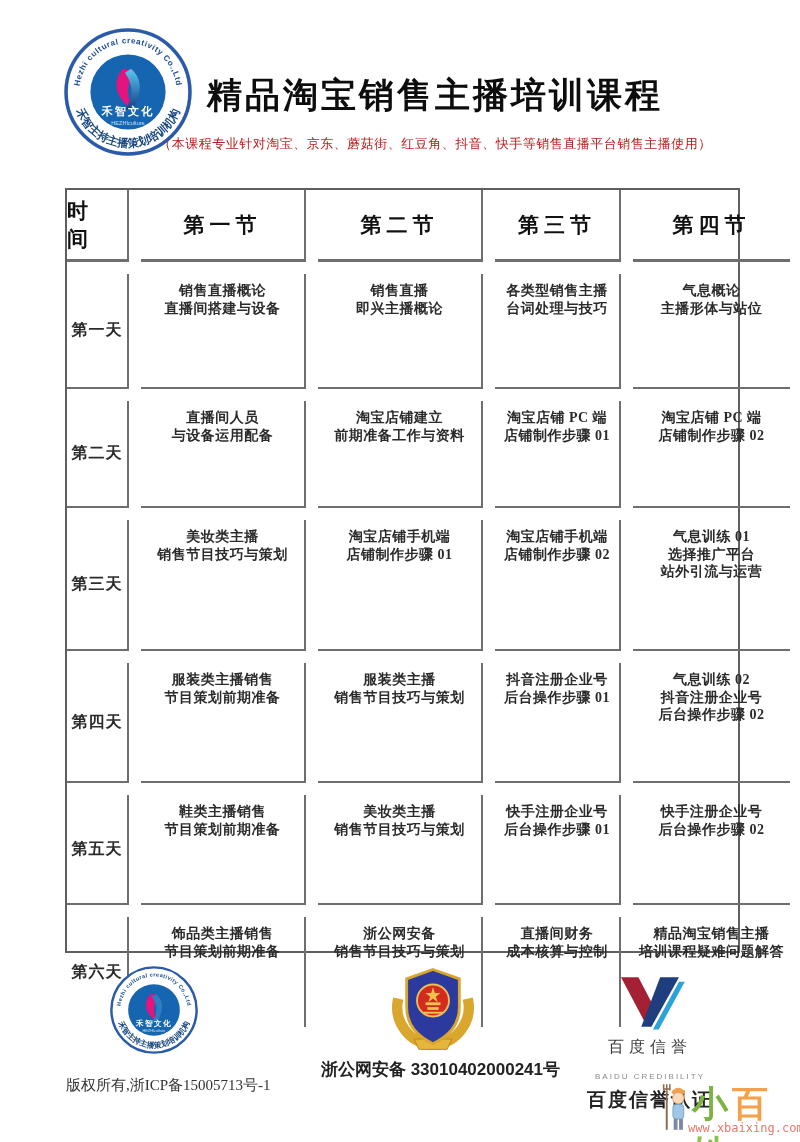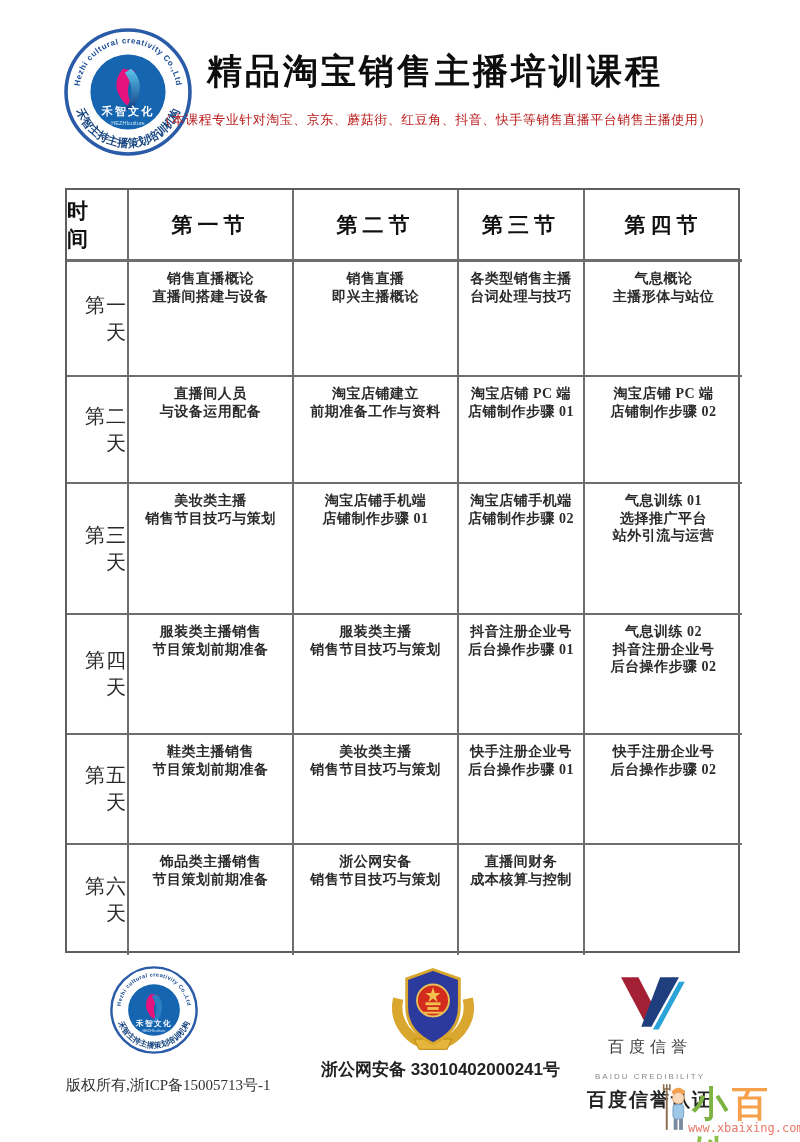--- a/index.html
+++ b/index.html
@@ -4,42 +4,43 @@
 <style>
   html,body{margin:0;padding:0;background:#ffffff;}
   .page{
     position:relative;width:800px;height:1142px;margin:0 auto;background:#fff;
     font-family:"Liberation Serif","DejaVu Serif",serif;color:#1f1f1f;overflow:hidden;
     outline:1px solid #e3e3e3;
   }
   
   .logo-badge{position:absolute;}
   .logo-main{left:64px;top:28px;width:128px;height:128px;}
-  .title-block{position:absolute;left:130px;top:48px;width:610px;text-align:center;}
+  .title-block{position:absolute;left:130px;top:72px;width:610px;text-align:center;}
   .doc-title{font-size:35px;font-weight:bold;letter-spacing:3px;color:#0d0d0d;
     font-family:"Liberation Serif","DejaVu Serif",serif;}
   .doc-subtitle{margin-top:16px;font-size:13px;letter-spacing:0.5px;color:#b91c1c;}
   
   .course-table{
     position:absolute;left:65px;top:188px;width:675px;height:765px;
     display:grid;box-sizing:border-box;
     grid-template-columns:62px 165px 165px 126px 157px;
     grid-template-rows:72px 115px 107px 131px 120px 110px 110px;
     border:2px solid #5f5f5f;
+    gap:12px;
   }
   .cell{
     box-sizing:border-box;border-right:2px solid #6e6e6e;border-bottom:2px solid #6e6e6e;
     display:flex;flex-direction:column;justify-content:flex-start;align-items:center;
     color:#2b2b2b;overflow:hidden;
   }
   .cell:nth-child(5n){border-right:none;}
   .cell:nth-child(n+31){border-bottom:none;}
   .header-cell{font-size:21px;font-weight:bold;letter-spacing:5px;color:#111;
     border-bottom-width:3px;justify-content:center;}
-  .day-cell{font-size:20px;font-weight:400;letter-spacing:1px;justify-content:center;text-align:right;}
+  .day-cell{font-size:16px;font-weight:700;letter-spacing:1px;justify-content:center;}
   .content-cell{padding:8px 2px;}
   .line{font-size:14px;font-weight:600;line-height:1.25;letter-spacing:0.5px;white-space:nowrap;}
   
   .logo-footer{left:110px;top:966px;width:88px;height:88px;}
   .copyright-text{position:absolute;left:66px;top:1076px;width:230px;
     font-family:Liberation Serif, serif;font-size:15px;color:#333;}
   .police-badge{position:absolute;left:386px;top:964px;width:94px;height:88px;}
   .police-text{position:absolute;left:300px;top:1058px;width:260px;text-align:right;
     font-family:"Liberation Sans","DejaVu Sans",sans-serif;font-size:17px;font-weight:bold;color:#222;}
   .baidu-block{position:absolute;left:575px;top:973px;width:150px;text-align:center;}
@@ -190,20 +191,24 @@
         <div class="line">节目策划前期准备</div>
       </div>
       <div class="cell content-cell">
         <div class="line">浙公网安备</div>
         <div class="line">销售节目技巧与策划</div>
       </div>
       <div class="cell content-cell">
         <div class="line">直播间财务</div>
         <div class="line">成本核算与控制</div>
       </div>
+      <div class="cell content-cell">
+        <div class="line">精品淘宝销售主播</div>
+        <div class="line">培训课程疑难问题解答</div>
+      </div>
     </div>
 
   <svg class="logo-badge logo-footer" viewBox="0 0 126 126">
     <circle cx="63" cy="63" r="61" fill="#ffffff" stroke="#2a5ba8" stroke-width="3.5"></circle>
     <defs>
       <path id="arcTop2" d="M 15,63 A 48,48 0 0 1 111,63" fill="none"></path>
       <path id="arcBot2" d="M 9,63 A 54,54 0 0 0 117,63" fill="none"></path>
     </defs>
     <text font-size="8" font-weight="bold" fill="#1b4c96" letter-spacing="0.6" font-family="Liberation Sans, sans-serif">
       <textPath href="#arcTop2" startOffset="50%" text-anchor="middle">Hezhi cultural creativity Co.,Ltd</textPath>

